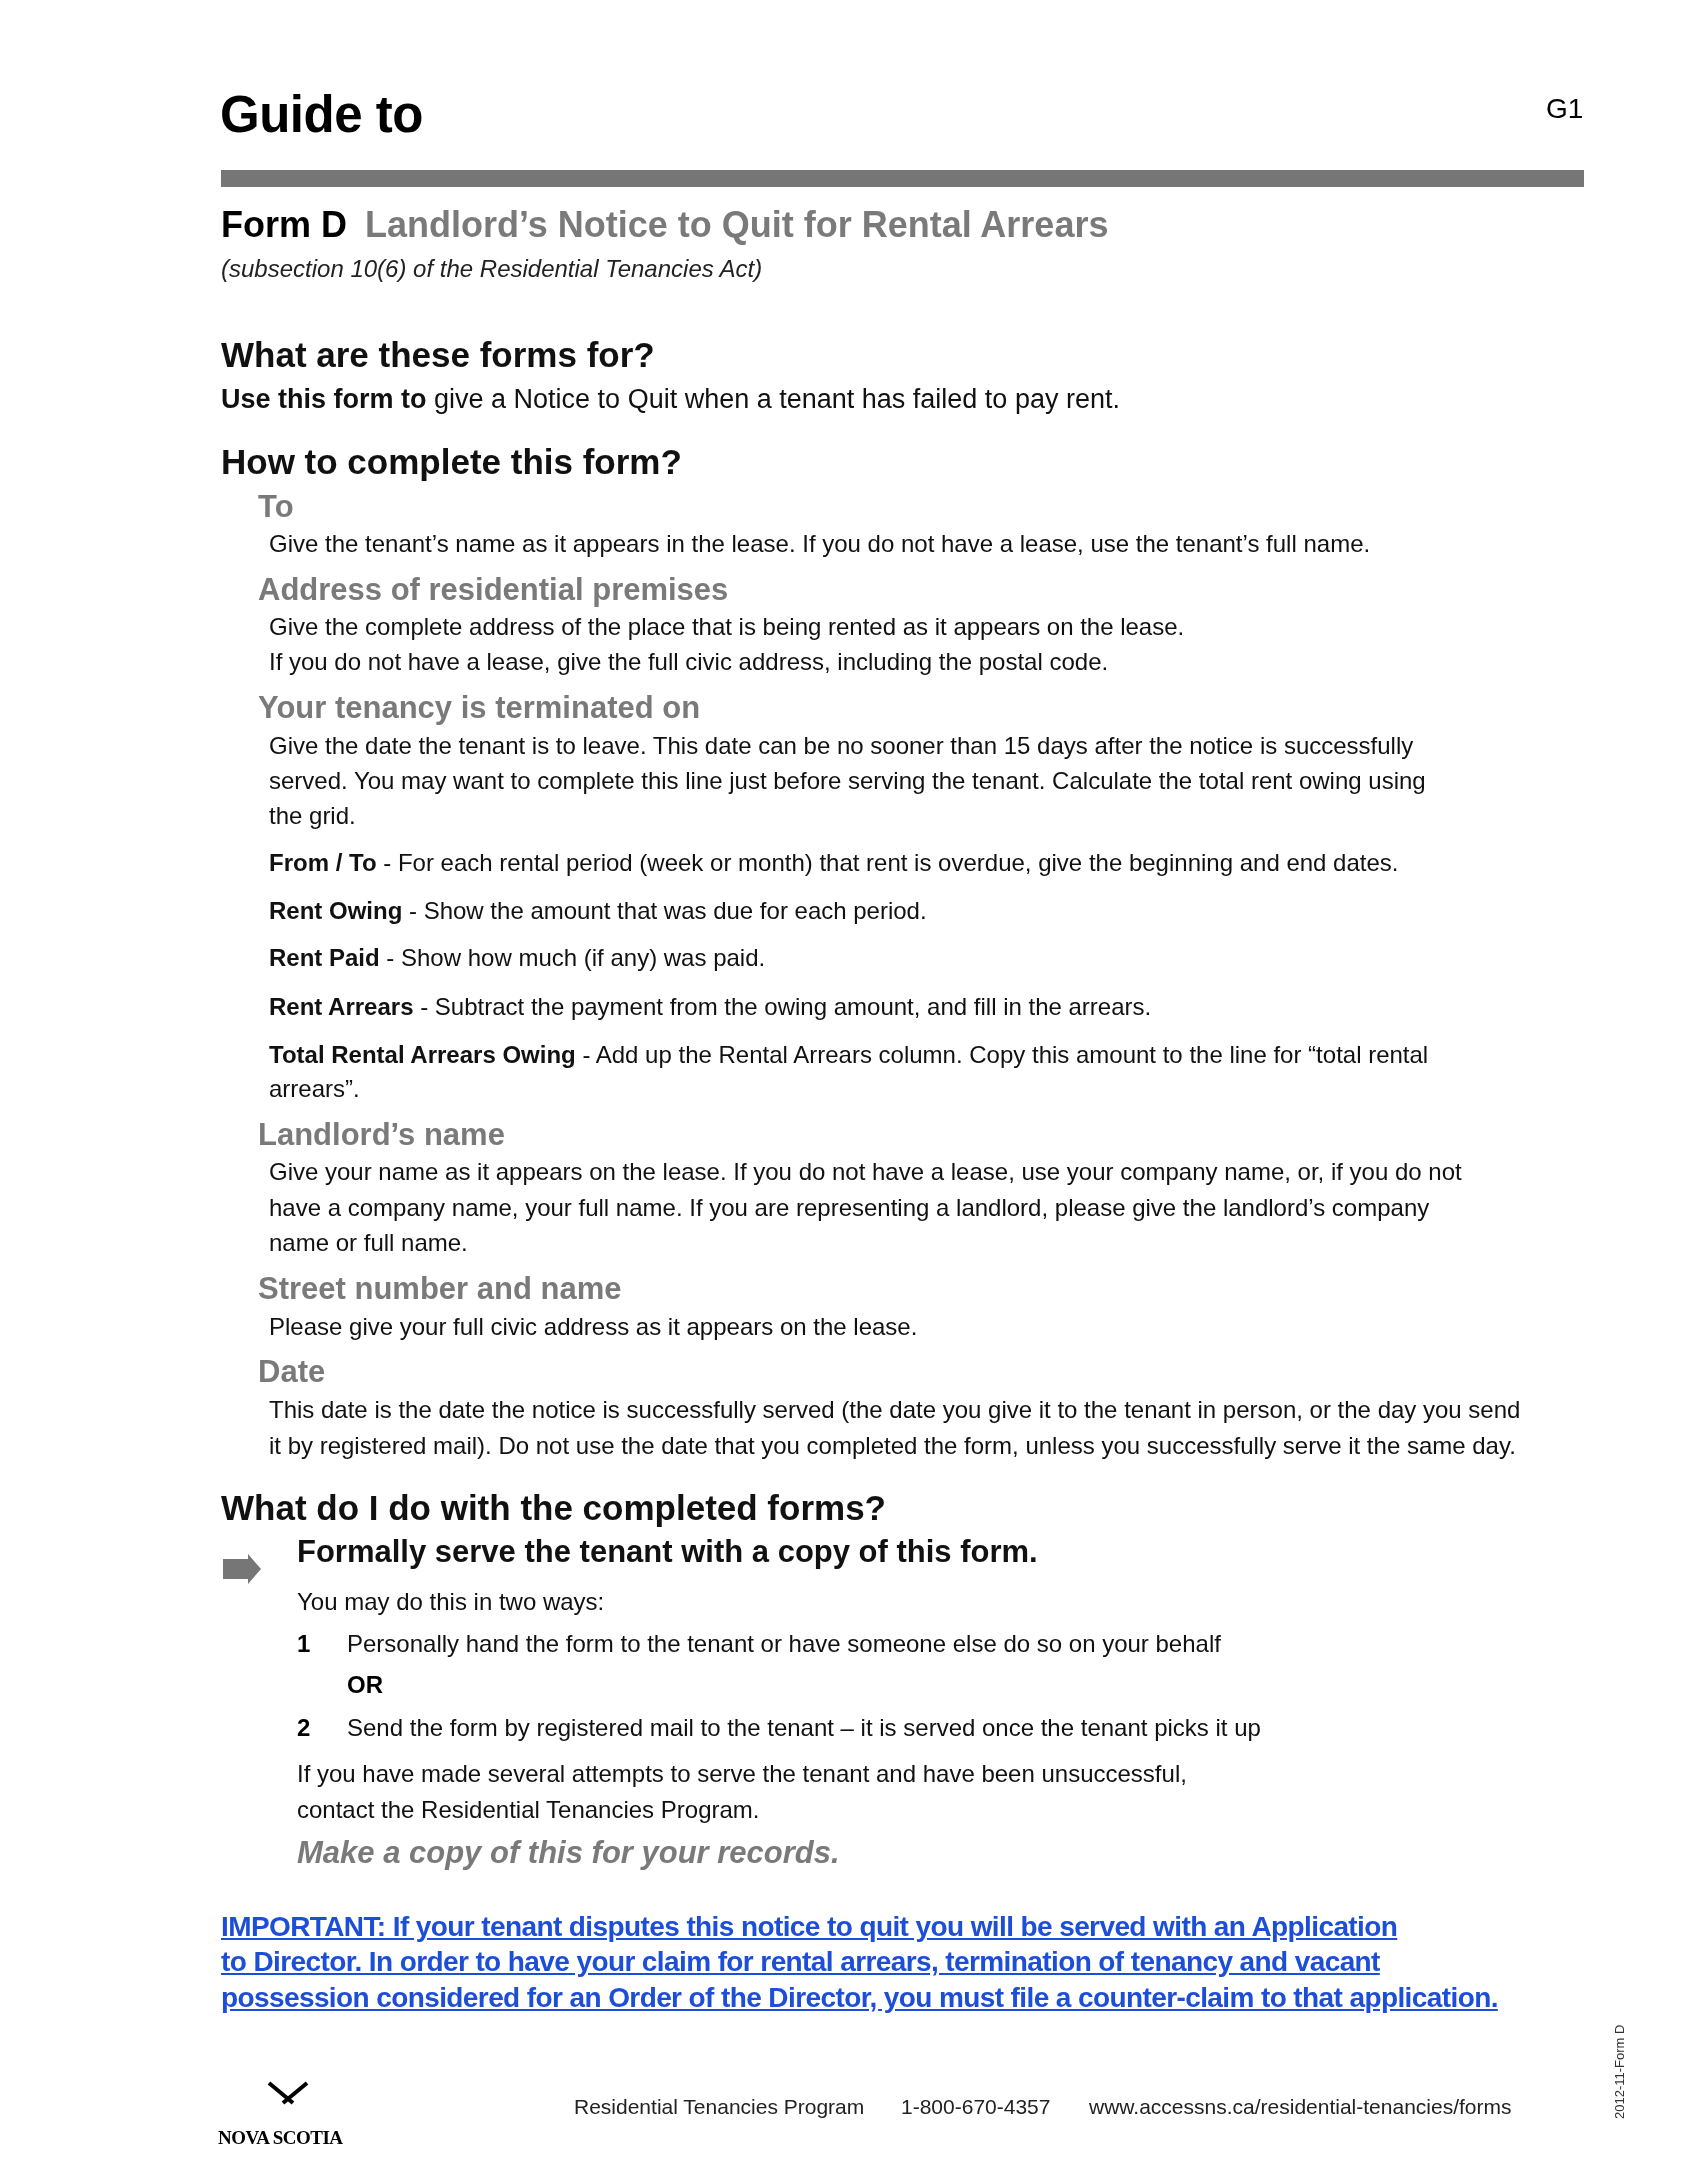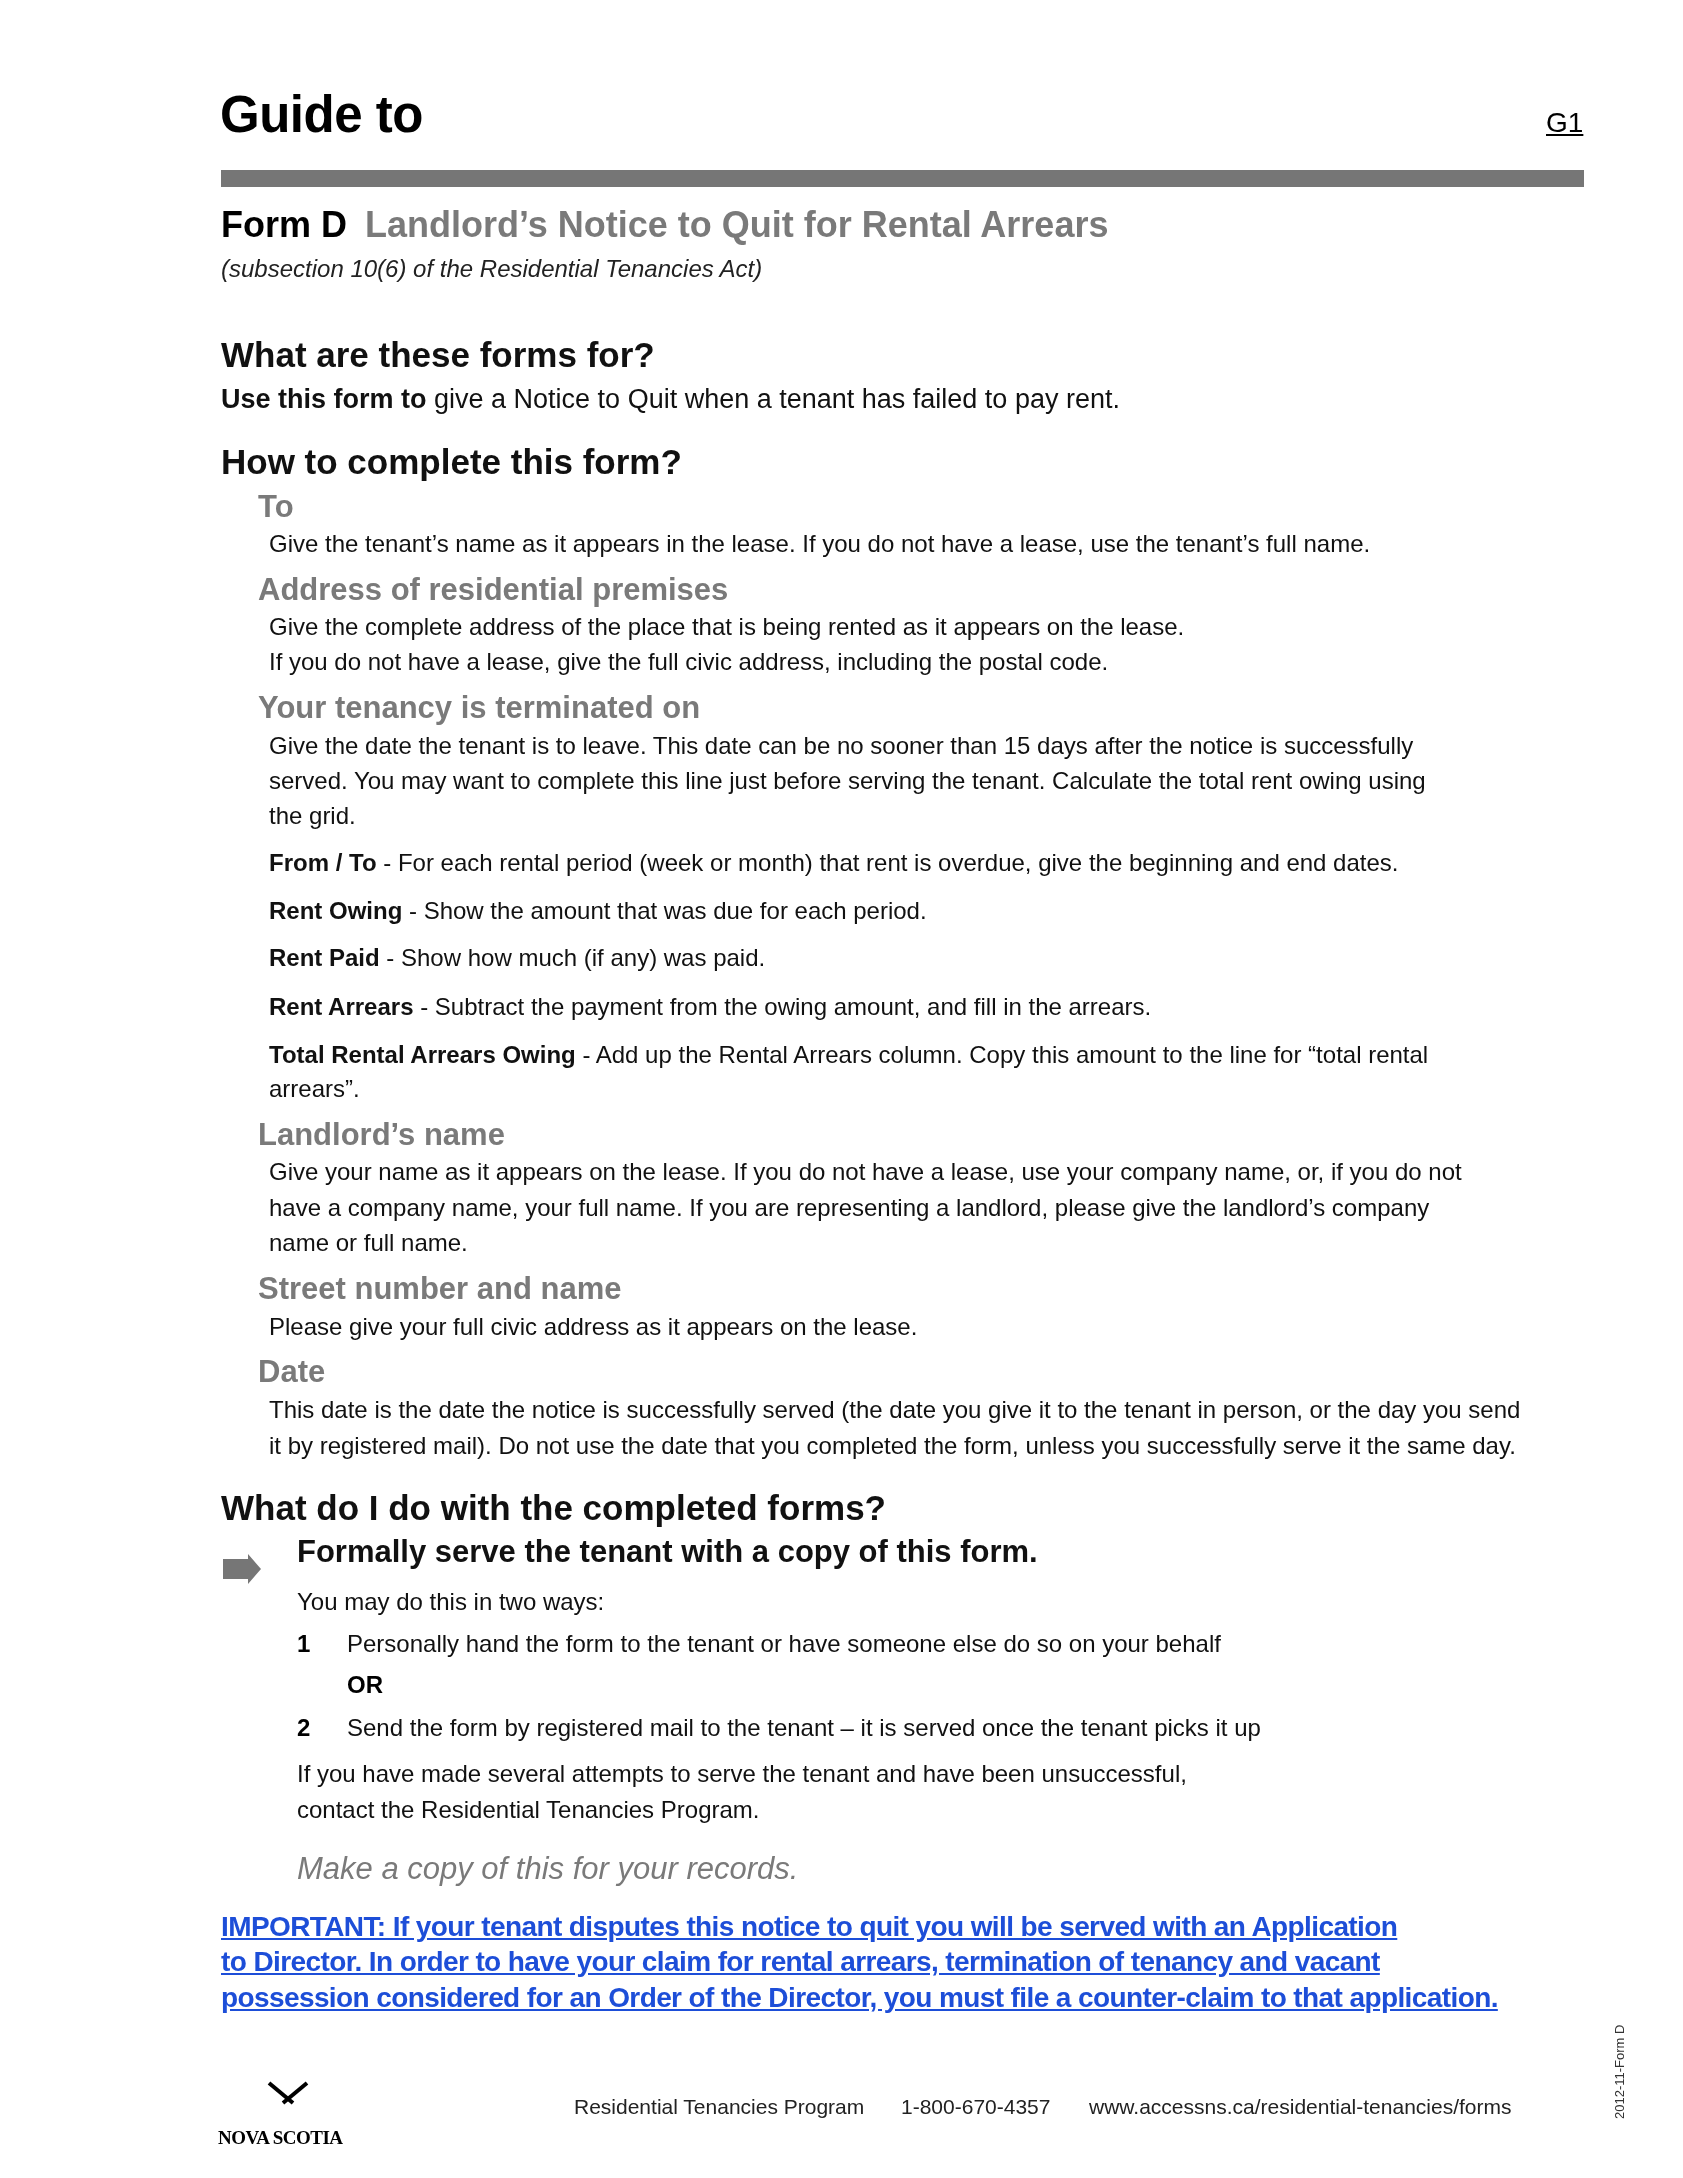--- a/index.html
+++ b/index.html
@@ -1,38 +1,38 @@
 <!DOCTYPE html>
 <html><head>
 <meta charset="utf-8">
 <style>
   html, body { margin: 0; padding: 0; background: #ffffff; }
   body { width: 1683px; height: 2178px; position: relative; overflow: hidden;
          font-family: "Liberation Sans", "DejaVu Sans", sans-serif; color: #000; }
   .abs { position: absolute; white-space: nowrap; }
   .title { left: 220px; top: 85px; font-size: 51px; font-weight: bold; letter-spacing: -0.5px; }
-  .pagenum { left: 1546px; top: 107px; font-size: 28px; text-decoration: underline; }
+  .pagenum { left: 1546px; top: 93px; font-size: 28px; }
   .bar { left: 221px; top: 170px; width: 1363px; height: 17px; background: #767676; }
   .formline { left: 221px; top: 204px; font-size: 36px; font-weight: bold; }
   .formline .code { color: #000; }
   .formline .name { color: #7a7a7a; margin-left: 18px; }
   .subsec { left: 221px; top: 255px; font-size: 24px; font-style: italic; color: #222; }
   .h2 { left: 221px; font-size: 35px; font-weight: bold; color: #111; }
   .h3 { left: 222px; font-size: 31px; font-weight: bold; color: #7a7a7a; margin-left: 36px; }
   .body { left: 269px; font-size: 24px; color: #111; }
   .body b { font-weight: bold; }
   .lead { left: 221px; top: 384px; font-size: 27px; color: #111; }
   .lead b { font-weight: bold; }
   .arrow { left: 223px; top: 1554px; width: 38px; height: 30px; }
   .formally { left: 297px; top: 1534px; font-size: 31px; font-weight: bold; color: #111; }
   .l2 { left: 297px; font-size: 24px; color: #111; }
   .num { left: 297px; font-size: 24px; font-weight: bold; }
   .numtext { left: 347px; font-size: 24px; color: #111; }
   .or { left: 347px; font-size: 24px; font-weight: bold; }
-  .copy { left: 297px; top: 1835px; font-size: 31px; font-weight: normal; font-style: italic; color: #7a7a7a; margin-top: 16px; }
+  .copy { left: 297px; top: 1835px; font-size: 31px; font-weight: bold; font-style: italic; color: #7a7a7a; }
   .important { left: 221px; font-size: 28px; font-weight: bold; color: #1d4ed8; letter-spacing: -0.6px; text-decoration: underline; }
   .footer-text { top: 2095px; font-size: 21px; color: #222; text-align: right; }
   .logo { left: 218px; top: 2079px; width: 139px; height: 45px; }
   .logo-text { position: absolute; left: 0; top: 20px; font-family: "Liberation Serif", "DejaVu Serif", serif; font-weight: bold; font-size: 19px; letter-spacing: -0.5px; margin-top: 28px; }
   .vertcode { left: 1612px; top: 2119px; font-size: 13px; color: #333; transform: rotate(-90deg); transform-origin: left top; }
 </style>
 </head>
 <body>
 
 <div class="abs title">Guide to</div>

